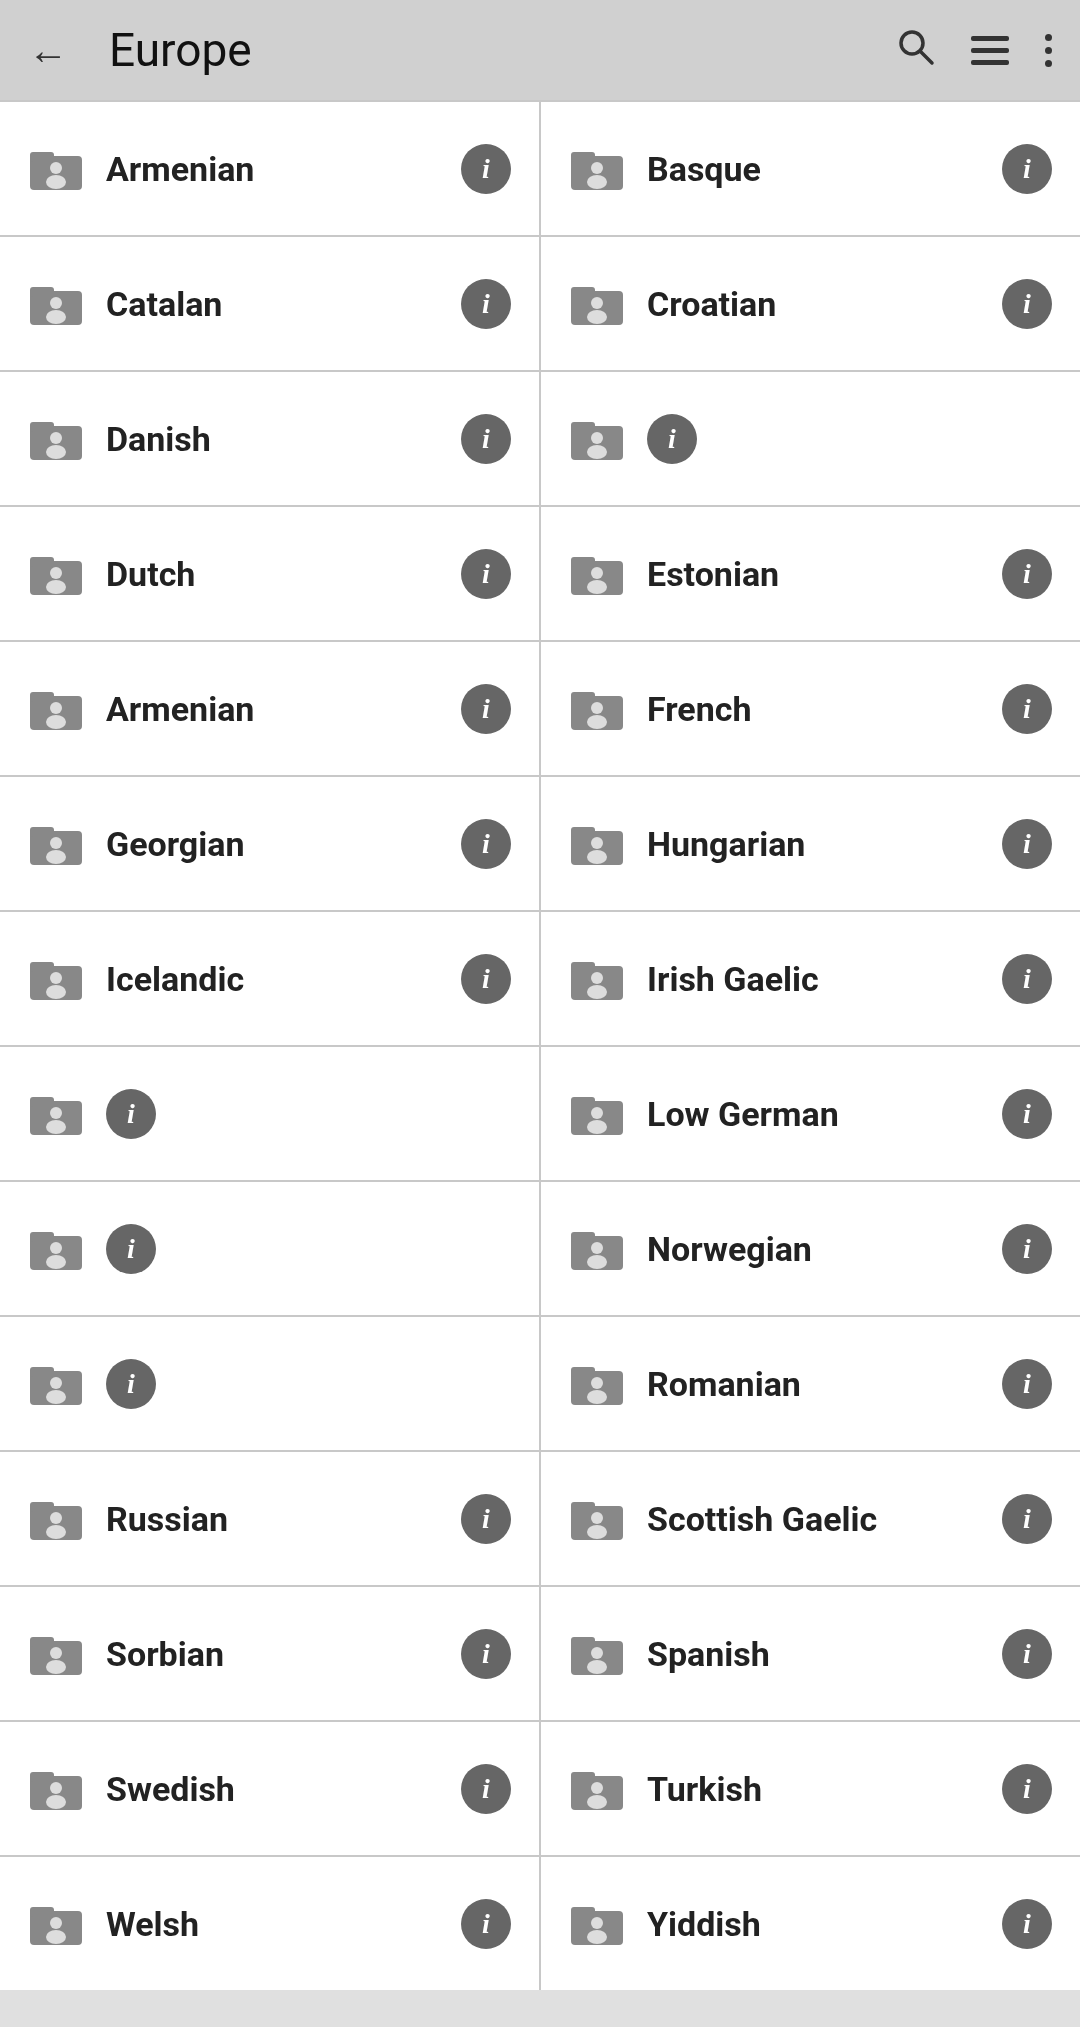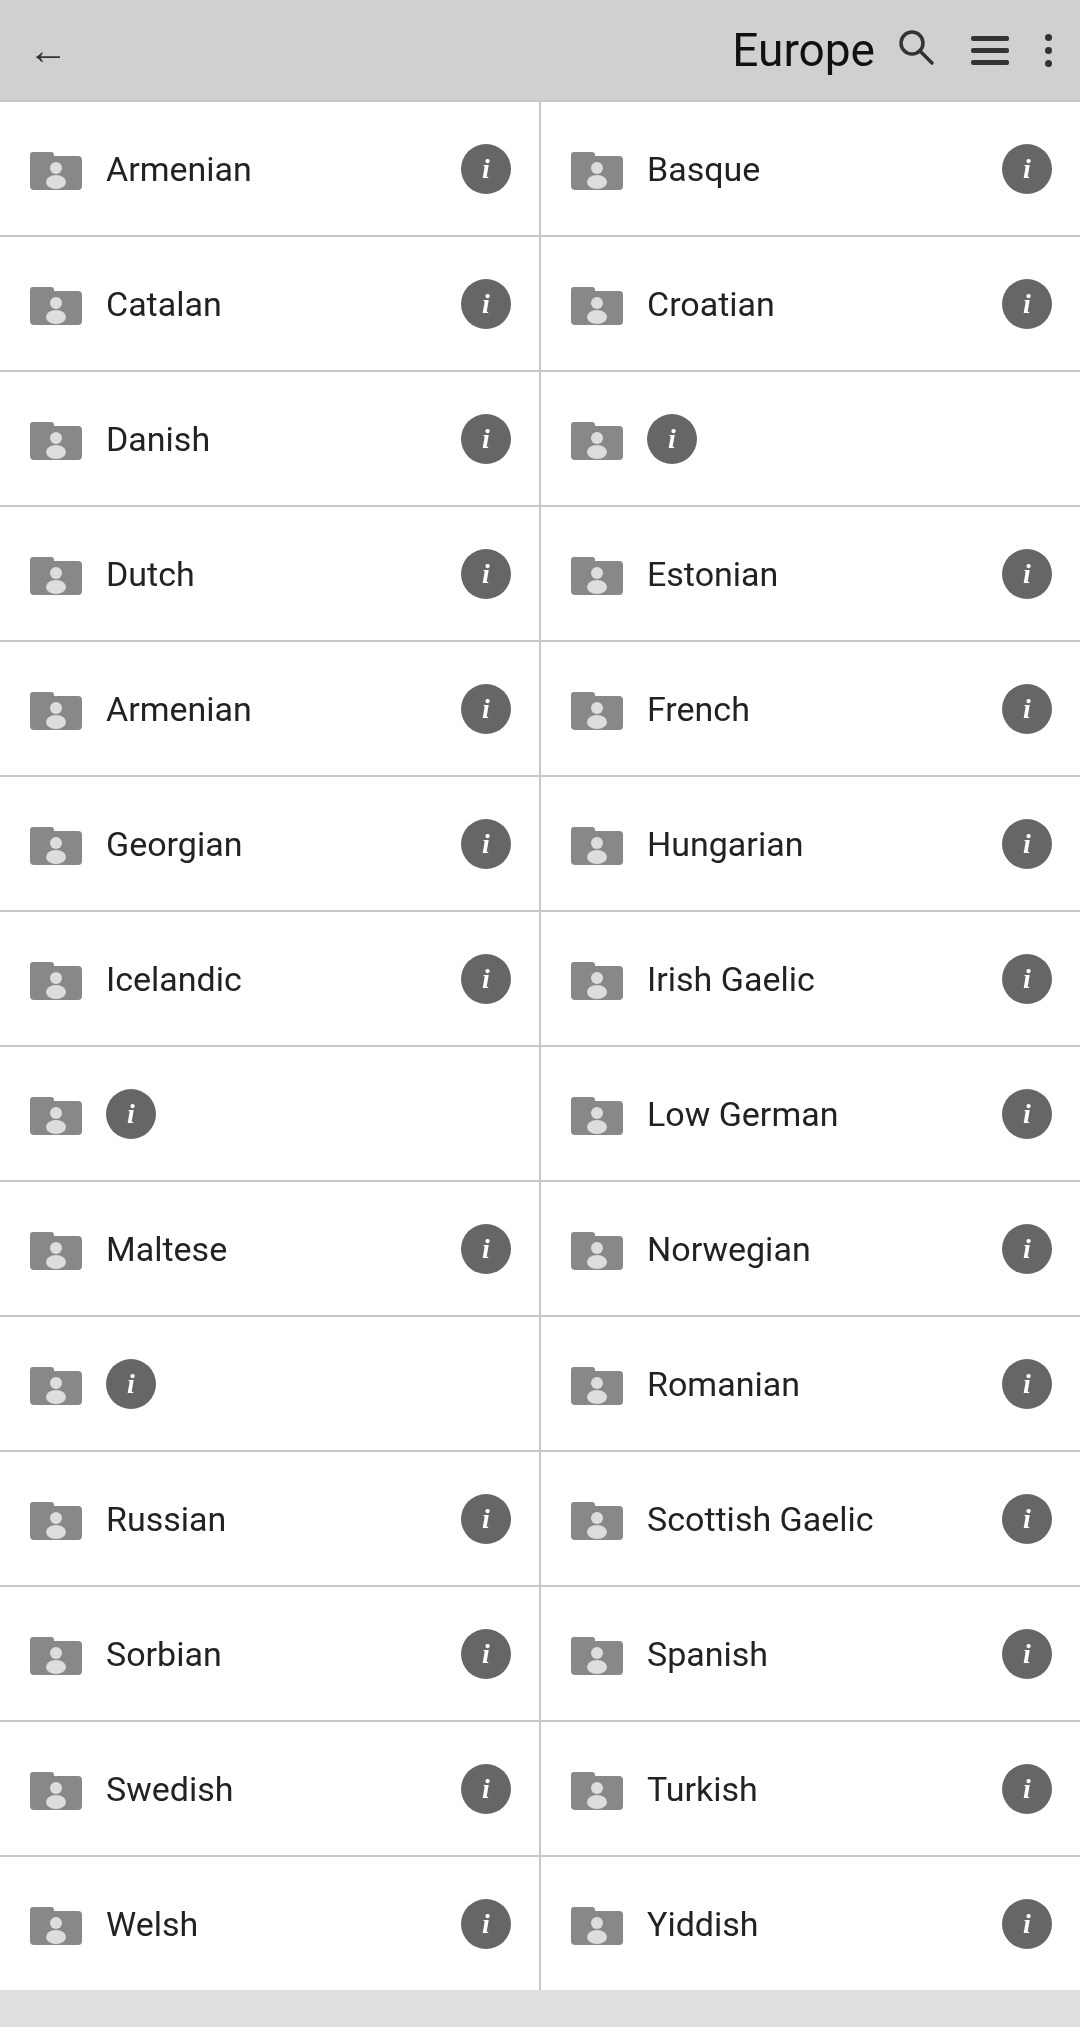--- a/index.html
+++ b/index.html
@@ -24,22 +24,21 @@
       color: #333;
       cursor: pointer;
       display: flex;
       align-items: center;
     }
     .header-title {
       font-size: 46px;
       font-weight: 400;
       color: #111;
       flex: 1;
-      margin-left: 9px;
-      text-align: right;
+      margin-left: 21px;
     }
     .header-icons {
       display: flex;
       gap: 36px;
       align-items: center;
     }
     .header-icon {
       color: #333;
       font-size: 38px;
       cursor: pointer;
@@ -63,21 +62,21 @@
     }
     .folder-icon {
       width: 56px;
       height: 50px;
       margin-right: 22px;
       flex-shrink: 0;
     }
     .lang-name {
       font-size: 34px;
       color: #222;
-      font-weight: 400;
+      font-weight: 700;
       flex: 1;
     }
     .info-btn {
       width: 50px;
       height: 50px;
       border-radius: 50%;
       background: #666;
       display: flex;
       align-items: center;
       justify-content: center;
@@ -356,21 +355,20 @@
       </div>
       </div>
     <div class="cell">
         <span><svg class="folder-icon" viewBox="0 0 56 50" fill="none" xmlns="http://www.w3.org/2000/svg">
       <rect x="2" y="14" width="52" height="34" rx="4" fill="#888"></rect>
       <rect x="2" y="10" width="24" height="10" rx="3" fill="#888"></rect>
 
       <circle cx="28" cy="26" r="6" fill="#ddd"></circle>
       <ellipse cx="28" cy="40" rx="10" ry="7" fill="#ddd"></ellipse>
     </svg></span>
-        <span class="lang-name">Maltese</span>
         <div class="info-btn">
         <span>i</span>
       </div>
       </div>
     <div class="cell">
         <span><svg class="folder-icon" viewBox="0 0 56 50" fill="none" xmlns="http://www.w3.org/2000/svg">
       <rect x="2" y="14" width="52" height="34" rx="4" fill="#888"></rect>
       <rect x="2" y="10" width="24" height="10" rx="3" fill="#888"></rect>
 
       <circle cx="28" cy="26" r="6" fill="#ddd"></circle>

